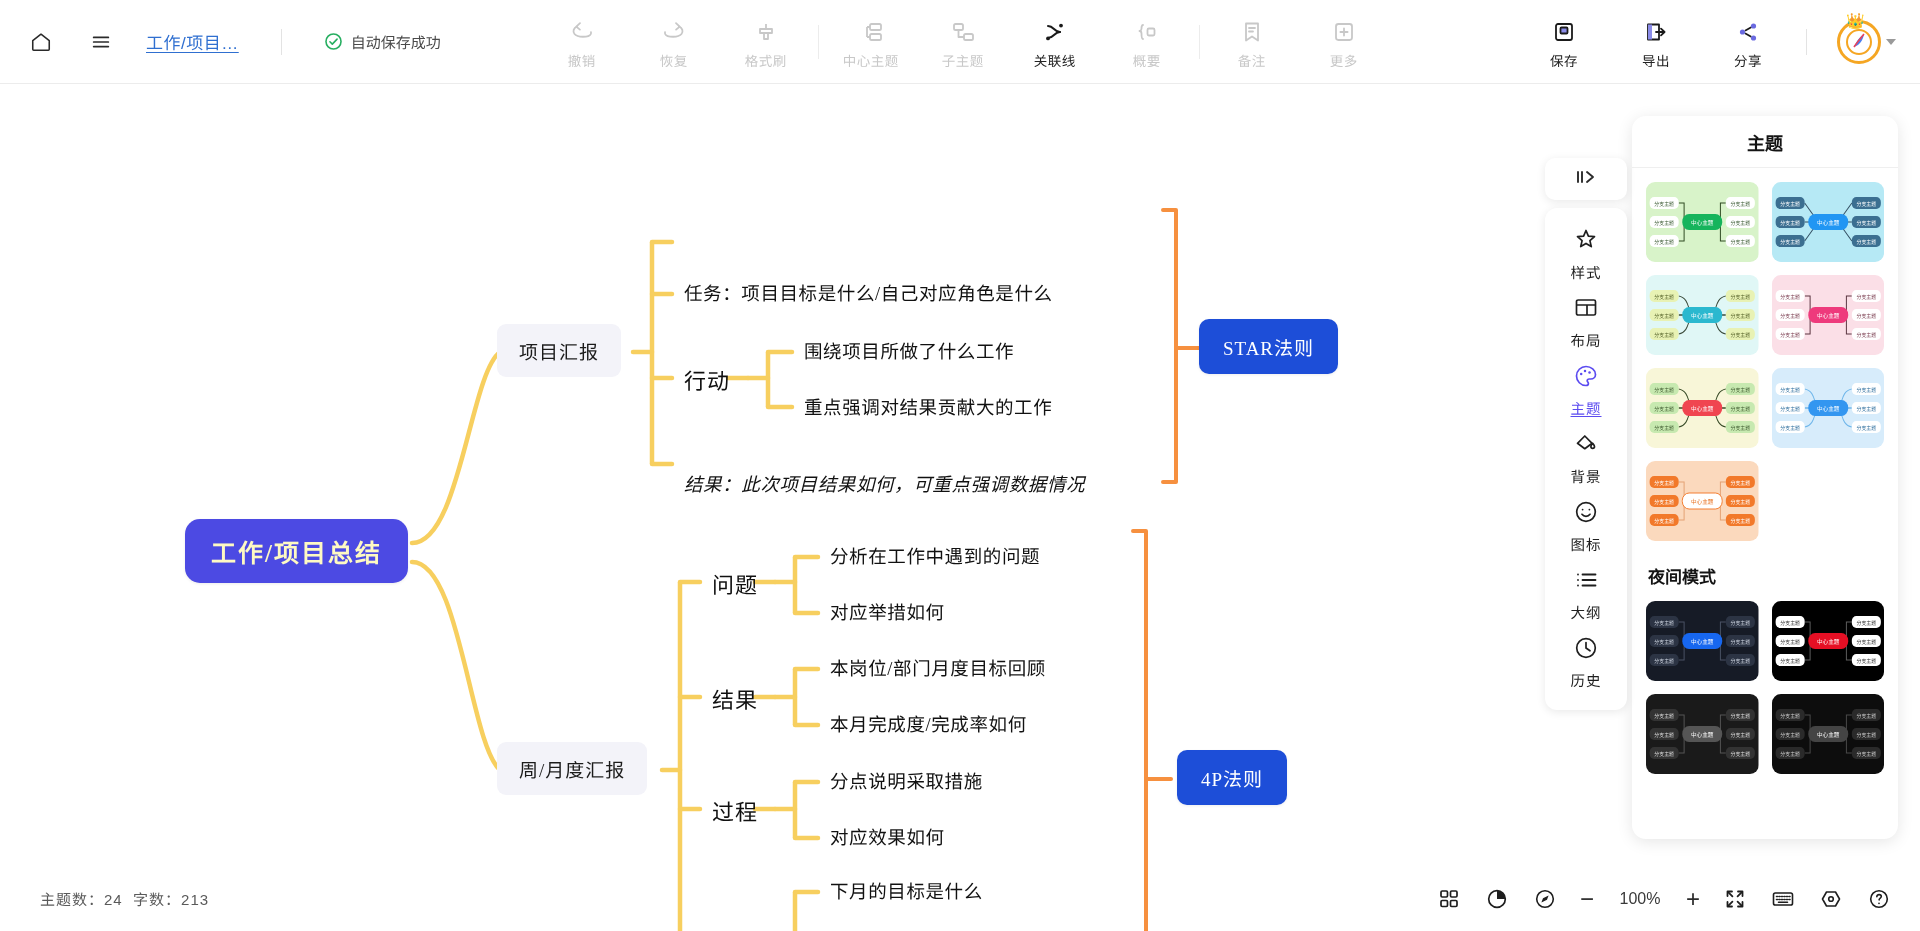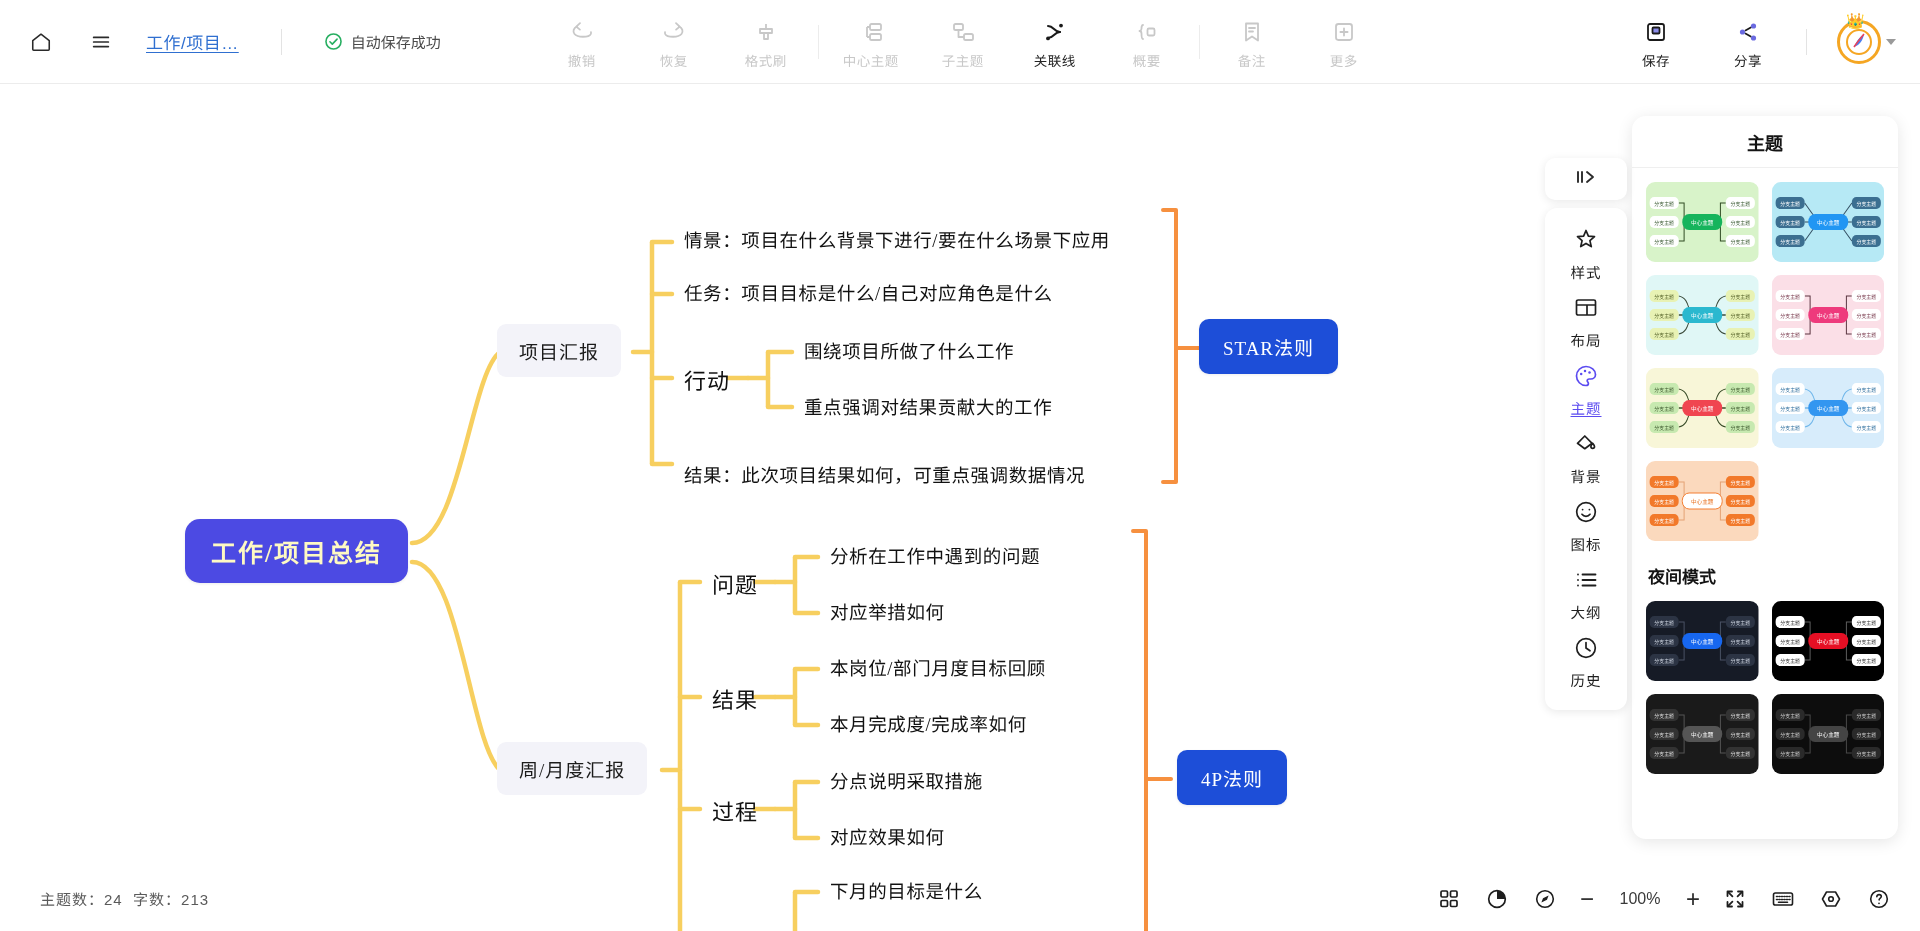--- a/index.html
+++ b/index.html
@@ -271,20 +271,31 @@
       <div class="tool">
         <span class="ti">
           <svg width="24" height="24" viewBox="0 0 24 24" fill="none" stroke="#1a1a1a" stroke-width="1.8" stroke-linejoin="round">
             <rect x="4" y="4" width="16" height="16" rx="2"></rect>
             <rect x="8.5" y="7.5" width="7" height="6" rx="1" fill="#8b8ce8" stroke="#1a1a1a"></rect>
           </svg>
         </span>
         <span class="tl">保存</span>
       </div>
 
+      <div class="tool">
+        <span class="ti">
+          <svg width="26" height="24" viewBox="0 0 26 24" fill="none" stroke="#1a1a1a" stroke-width="1.8" stroke-linejoin="round" stroke-linecap="round">
+            <path d="M5 4.5h11v15H5z"></path>
+              <rect x="5" y="4.5" width="4" height="15" fill="#8b8ce8" stroke="none"></rect>
+            <path d="M13 12h8"></path>
+              <path d="M18 8.6 21.6 12 18 15.4"></path>
+          </svg>
+        </span>
+        <span class="tl">导出</span>
+      </div>
 
       <div class="tool">
         <span class="ti">
           <svg width="24" height="24" viewBox="0 0 24 24" fill="none" stroke="#1a1a1a" stroke-width="1.7">
             <circle cx="17.5" cy="6" r="2.6" fill="#6a6ae0" stroke="none"></circle>
             <circle cx="6.5" cy="12" r="2.6" fill="#6a6ae0" stroke="none"></circle>
             <circle cx="17.5" cy="18" r="2.6" fill="#6a6ae0" stroke="none"></circle>
             <path d="M9 10.7 15.2 7.2M9 13.3l6.2 3.5"></path>
           </svg>
         </span>
@@ -368,26 +379,25 @@
         <path d="M1133 447 h 13 v 476 h -13"></path>
         <path d="M1146 695 h 25"></path>
       </g>
     </svg>
 
     <div class="node node-root" style="left:185px; top:435px;">工作/项目总结</div>
 
     <div class="node node-branch" style="left:497px; top:240px;">项目汇报</div>
     <div class="node node-branch" style="left:497px; top:658px;">周/月度汇报</div>
 
-    <div class="node node-leaf" style="left:684px; top:142px;">情景：项目在什么背景下进行/要在什么场景下应用</div>
     <div class="node node-leaf" style="left:684px; top:195px;">任务：项目目标是什么/自己对应角色是什么</div>
     <div class="node node-sub" style="left:684px; top:279px;">行动</div>
     <div class="node node-leaf" style="left:804px; top:253px;">围绕项目所做了什么工作</div>
     <div class="node node-leaf" style="left:804px; top:309px;">重点强调对结果贡献大的工作</div>
-    <div class="node node-leaf" style="left:684px; top:377px;">结果：此次项目结果如何，可重点强调数据情况</div>
+    <div class="node node-leaf" style="left:684px; top:386px;font-style:italic;">结果：此次项目结果如何，可重点强调数据情况</div>
 
     <div class="node node-tag" style="left:1199px; top:235px;">STAR法则</div>
 
     <div class="node node-sub" style="left:712px; top:483px;">问题</div>
     <div class="node node-leaf" style="left:830px; top:458px;">分析在工作中遇到的问题</div>
     <div class="node node-leaf" style="left:830px; top:514px;">对应举措如何</div>
 
     <div class="node node-sub" style="left:712px; top:598px;">结果</div>
     <div class="node node-leaf" style="left:830px; top:570px;">本岗位/部门月度目标回顾</div>
     <div class="node node-leaf" style="left:830px; top:626px;">本月完成度/完成率如何</div>

